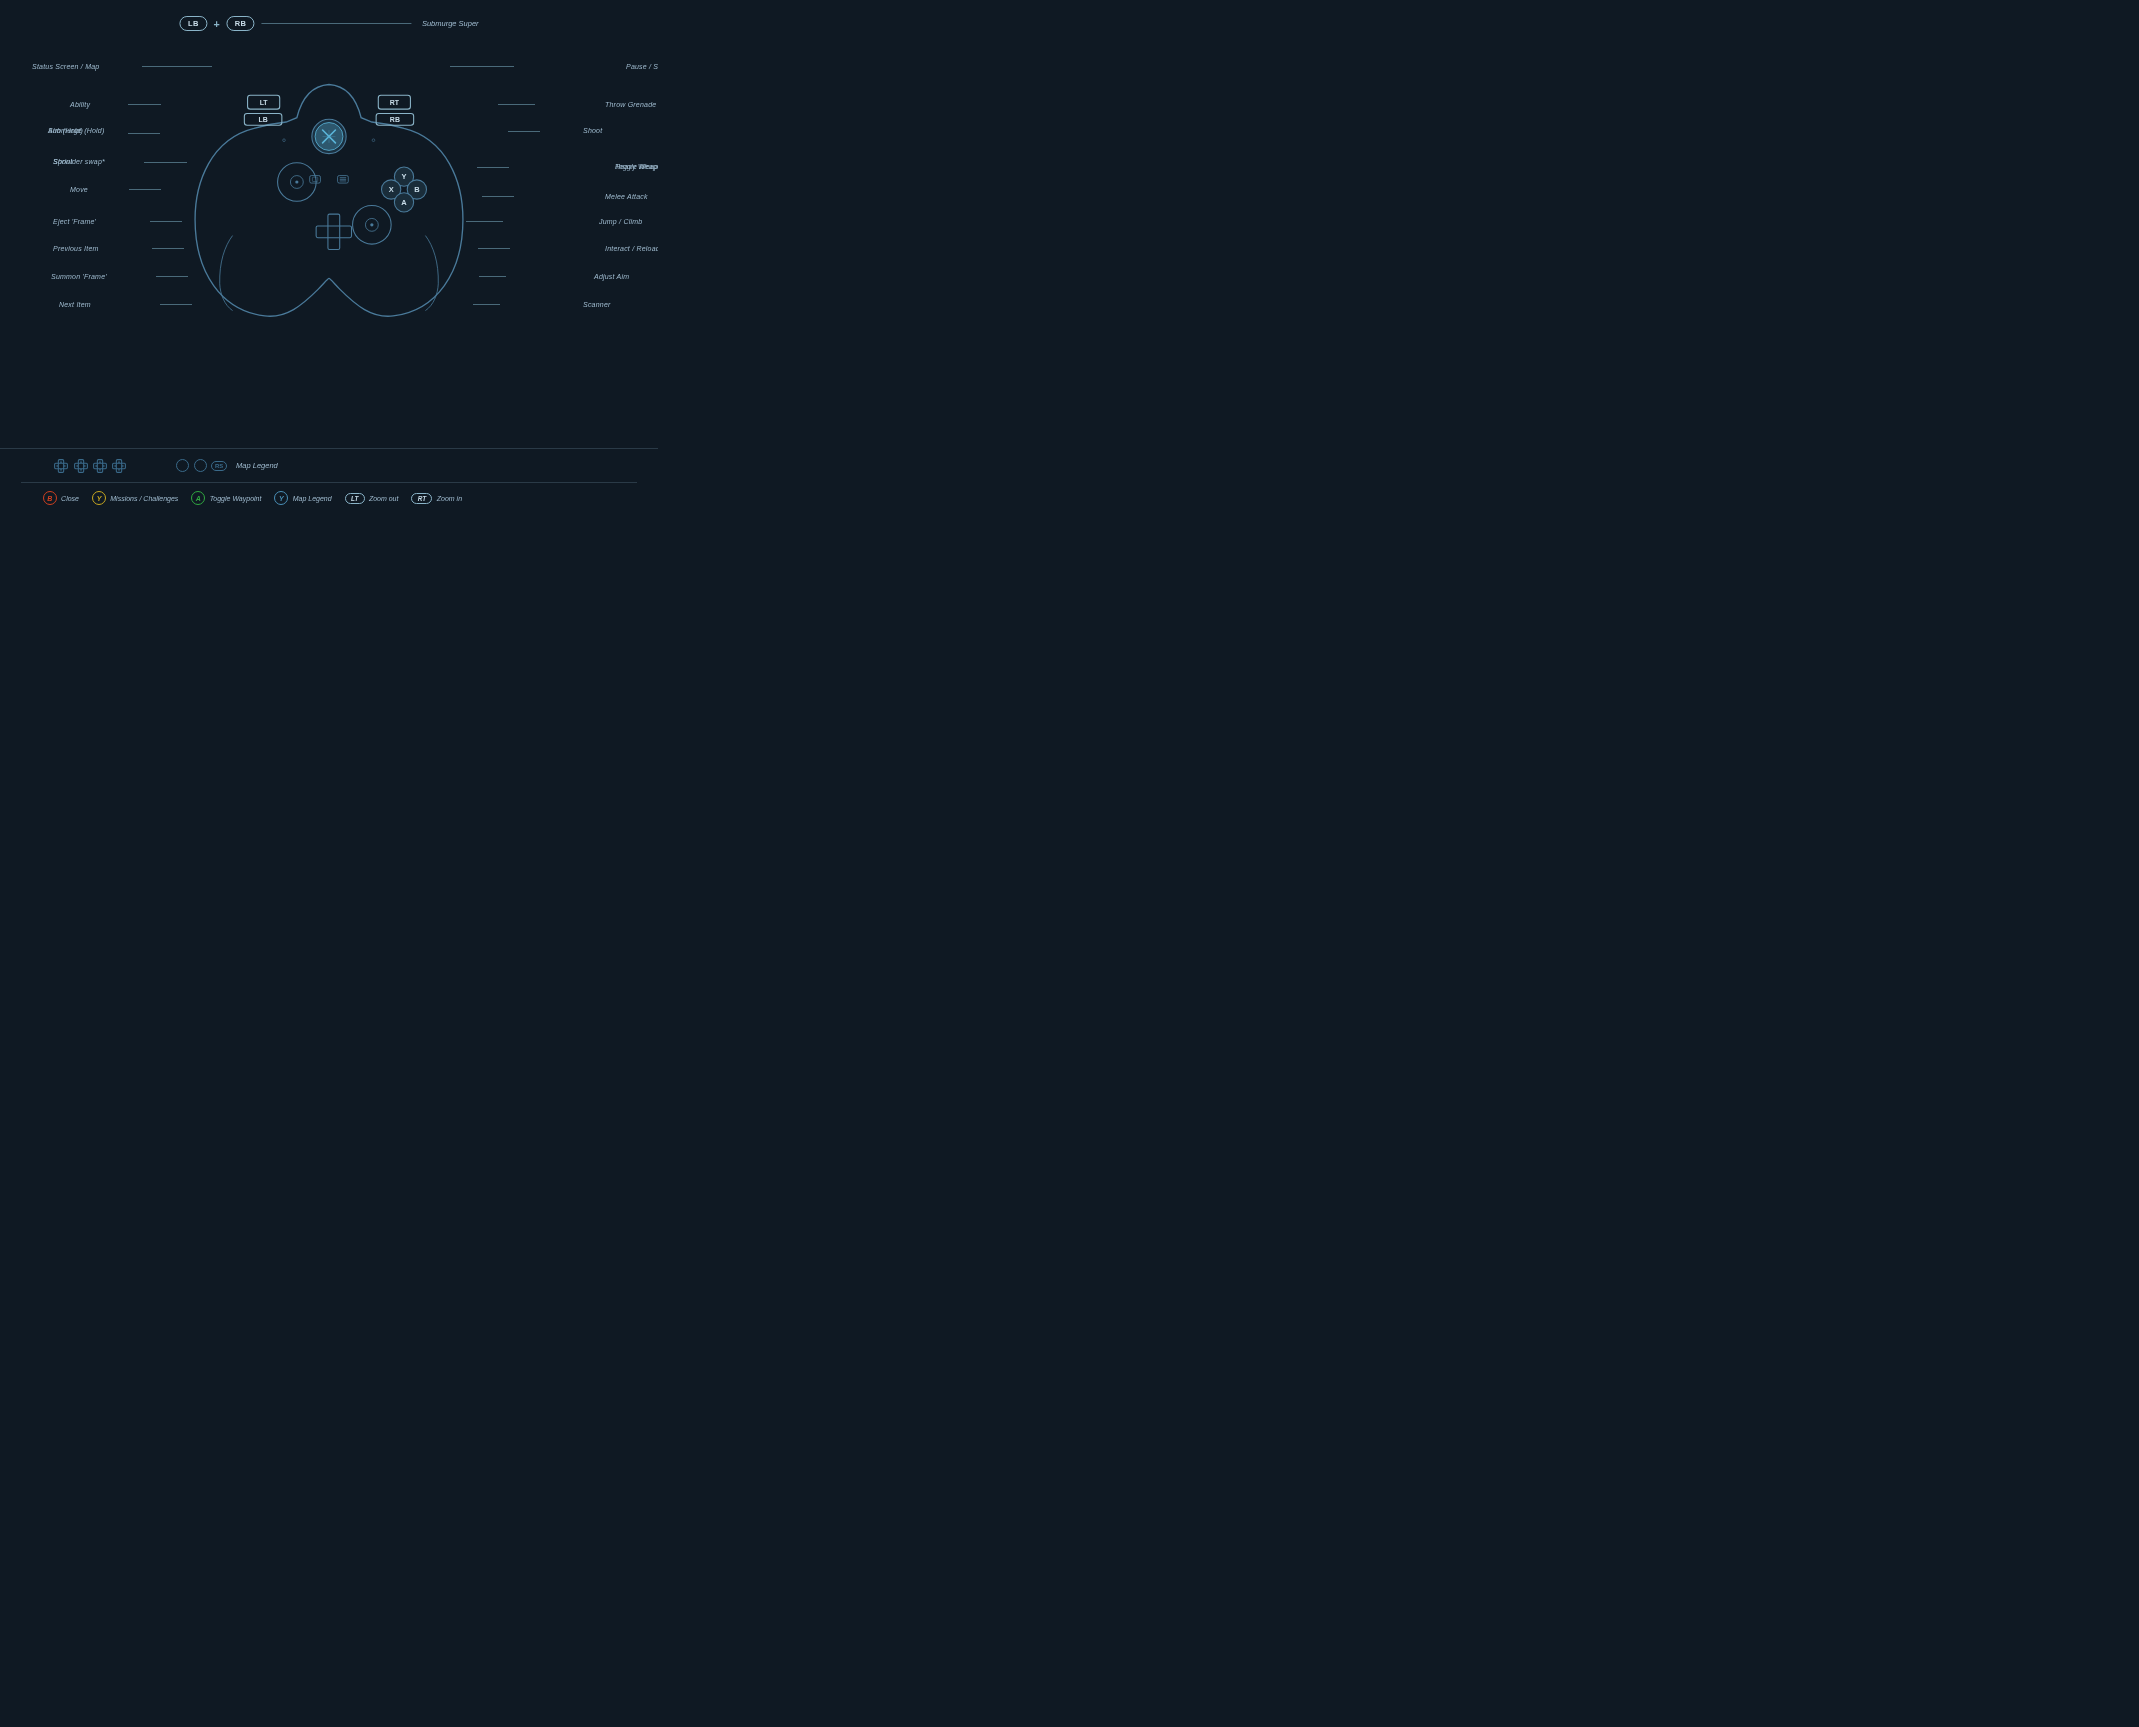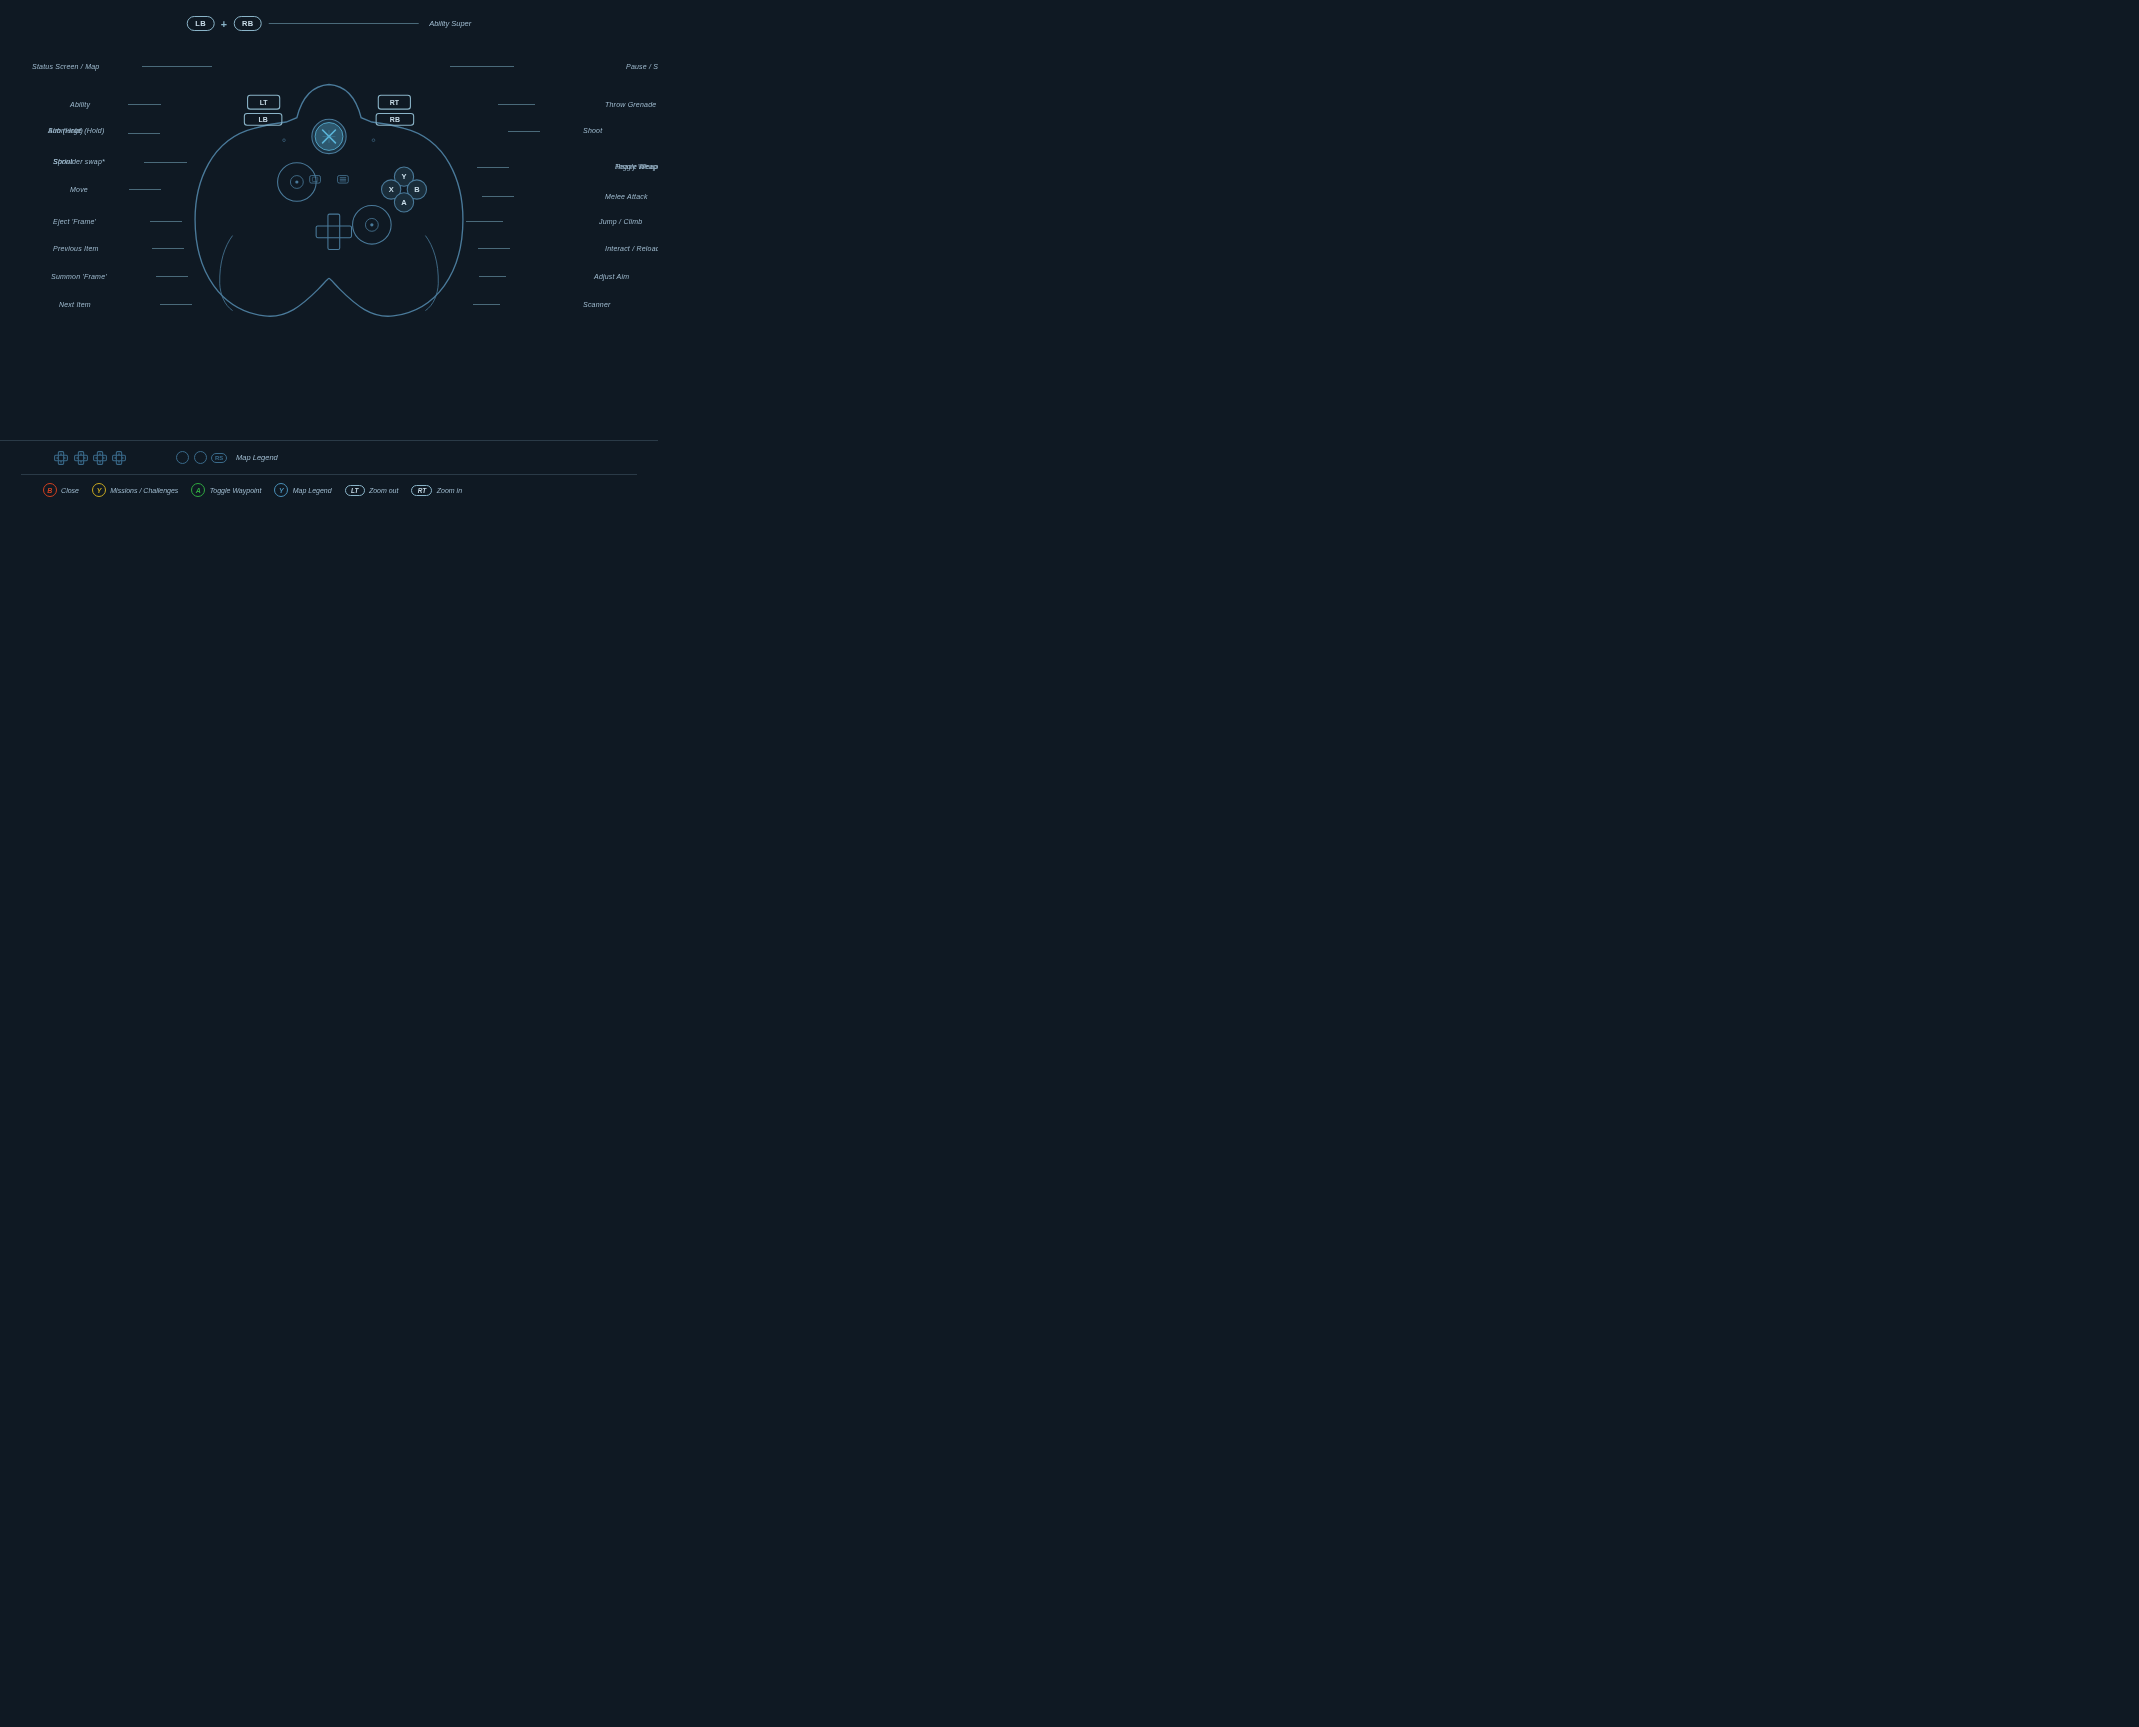--- a/index.html
+++ b/index.html
@@ -171,21 +171,21 @@
 </head>
 <body>
 
 <div class="main-container">
 
   <div class="top-combo">
     <div class="bumper-badge">LB</div>
     <span class="plus-sign">+</span>
     <div class="bumper-badge">RB</div>
     <div class="activate-super-line"></div>
-    <span class="activate-super-text">Ability Super</span>
+    <span class="activate-super-text">Submurge Super</span>
   </div>
 
   <div class="controller-svg">
     <svg width="300" height="300" viewBox="0 0 560 560" fill="none" xmlns="http://www.w3.org/2000/svg">
 
       <path d="M140 180 C60 200, 30 280, 30 350 C30 450, 80 520, 160 530 C200 535, 230 510, 260 480 C270 470, 278 460, 280 460 C282 460, 290 470, 300 480 C330 510, 360 535, 400 530 C480 520, 530 450, 530 350 C530 280, 500 200, 420 180 C400 174, 380 170, 360 168 L340 160 C330 120, 310 100, 280 98 C250 100, 230 120, 220 160 L200 168 C180 170, 160 174, 140 180 Z" stroke="#4a7a9a" stroke-width="2.5" fill="none"></path>
 
       <path d="M100 380 C85 400, 75 430, 76 470 C77 490, 85 510, 100 520" stroke="#4a7a9a" stroke-width="1.5" fill="none"></path>
 
       <path d="M460 380 C475 400, 485 430, 484 470 C483 490, 475 510, 460 520" stroke="#4a7a9a" stroke-width="1.5" fill="none"></path>
@@ -338,21 +338,21 @@
     </div>
     <div style="position:absolute; top:276px; right:152px; width:27px; height:0.5px; background:#4a6a7a;"></div>
 
     <div style="position:absolute; top:301px; right:75px; text-align:left;">
       <span class="label label-right" style="font-style:italic; font-size:7px; color:#a0bcd0;">Scanner</span>
     </div>
     <div style="position:absolute; top:304px; right:158px; width:27px; height:0.5px; background:#4a6a7a;"></div>
 
   </div>
 
-  <div class="bottom-section" style="position:absolute; bottom:16px; left:0; right:0; border-top:0.5px solid #2a3a47; padding:8.6px 21.4px 10.7px;text-align:center;">
+  <div class="bottom-section" style="position:absolute; bottom:8px; left:0; right:0; border-top:0.5px solid #2a3a47; padding:8.6px 21.4px 10.7px;text-align:center;">
 
     <div style="display:flex; align-items:center; margin-bottom:8.6px; padding-left:32px; gap:3.2px;">
 
       <svg width="16" height="16" viewBox="0 0 30 30">
         <rect x="10" y="3" width="10" height="24" rx="2" stroke="#3a6a8a" stroke-width="2" fill="none"></rect>
         <rect x="3" y="10" width="24" height="10" rx="2" stroke="#3a6a8a" stroke-width="2" fill="none"></rect>
         <polygon points="15,5 13,9 17,9" fill="#3a6a8a"></polygon>
         <polygon points="15,25 13,21 17,21" fill="#3a6a8a"></polygon>
         <polygon points="5,15 9,13 9,17" fill="#3a6a8a"></polygon>
         <polygon points="25,15 21,13 21,17" fill="#3a6a8a"></polygon>

